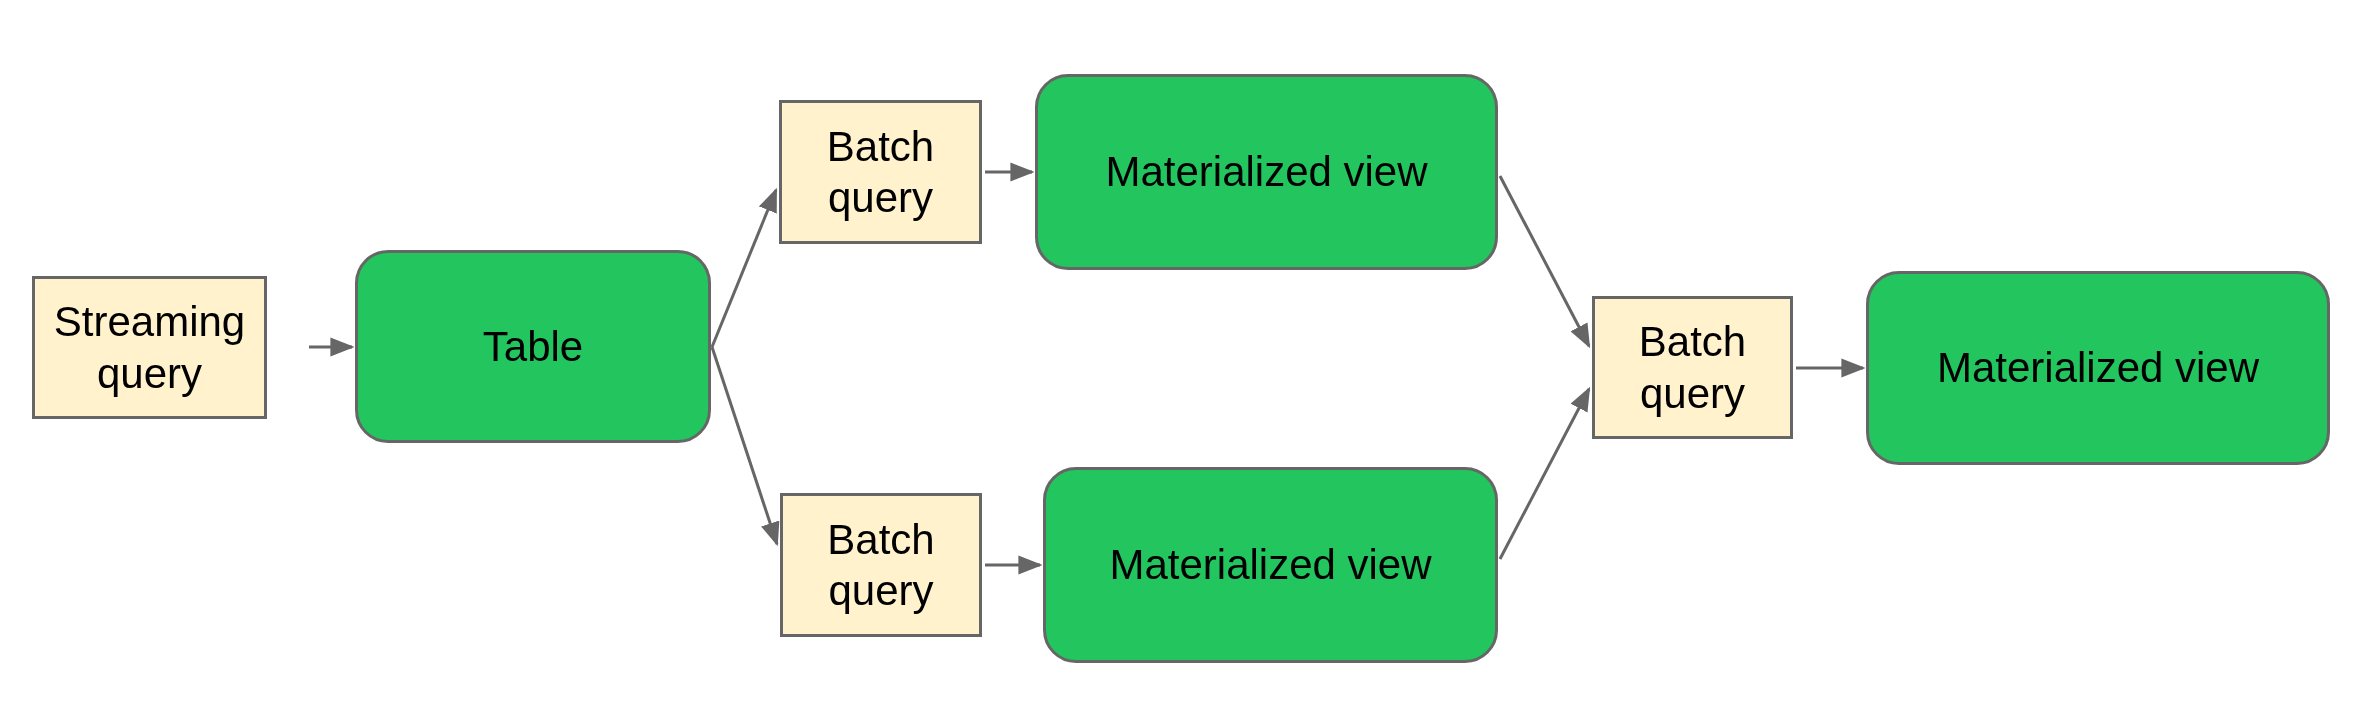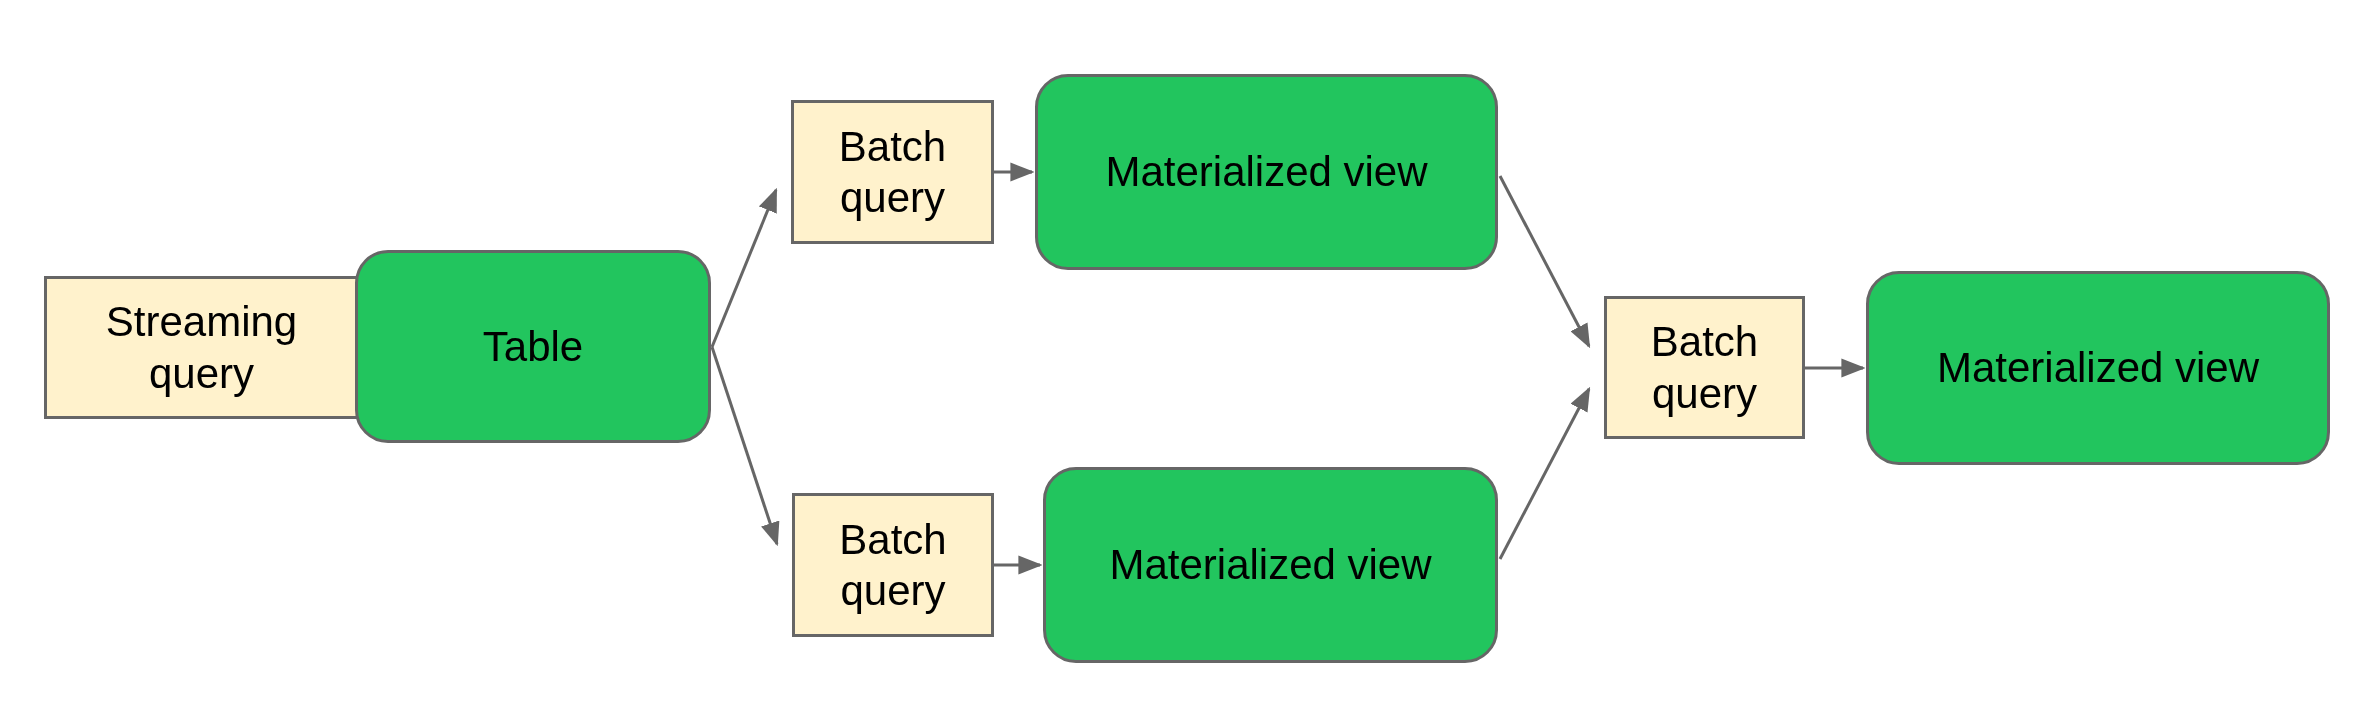--- a/index.html
+++ b/index.html
@@ -35,28 +35,27 @@
     font-size: 42px;
     line-height: 1.22;
   }
   .node .node-label {
     display: block;
     padding: 0 6px;
   }
   .query-box {
     background: #FFF2CC;
     border-radius: 0;
-    margin-left: 12px;
   }
   .data-box {
     background: #22c55e;
     border-radius: 33px;
   }
   
-  #node-streaming-query   { left: 32px;   top: 276px; width: 315px; height: 143px; }
+  #node-streaming-query   { left: 32px;   top: 276px; width: 235px; height: 143px; }
   #node-table             { left: 355px;  top: 250px; width: 356px; height: 193px; }
   #node-batch-query-top   { left: 779px;  top: 100px; width: 203px; height: 144px; }
   #node-mv-top            { left: 1035px; top: 74px;  width: 463px; height: 196px; }
   #node-batch-query-bottom{ left: 780px;  top: 493px; width: 202px; height: 144px; }
   #node-mv-bottom         { left: 1043px; top: 467px; width: 455px; height: 196px; }
   #node-batch-query-right { left: 1592px; top: 296px; width: 201px; height: 143px; }
   #node-mv-final          { left: 1866px; top: 271px; width: 464px; height: 194px; }
 </style>
 </head>
 <body>

